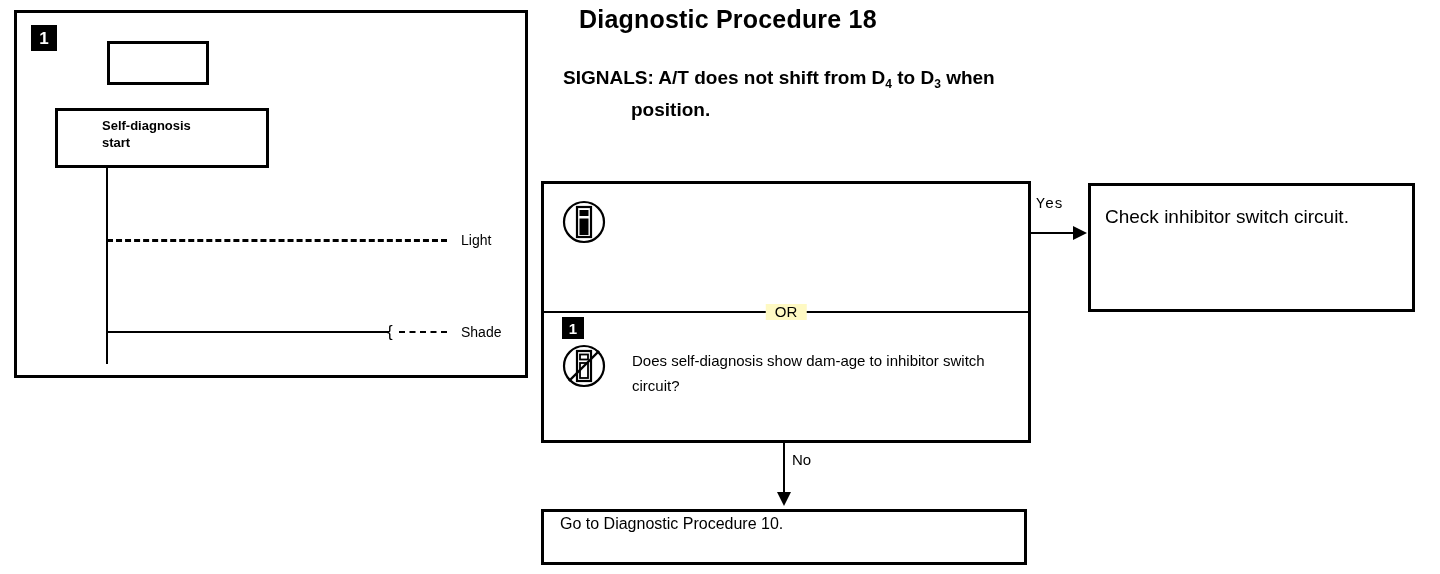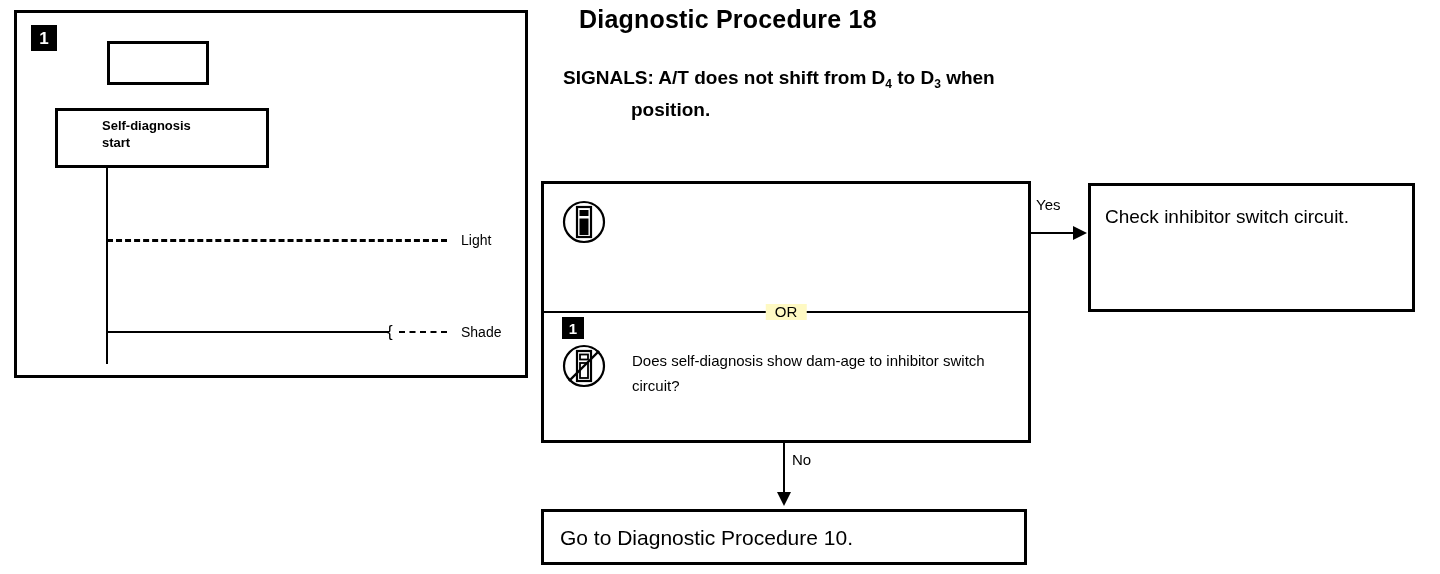--- a/index.html
+++ b/index.html
@@ -93,31 +93,31 @@
     background:#000; color:#fff; font-weight:bold; font-size:15px;
     display:flex; align-items:center; justify-content:center; line-height:1;
   }
   #q2-icon{ top:32px; }
   #q2-text{ left:88px; top:36px; width:380px; }
 
   #check-box{ left:1088px; top:183px; width:327px; height:129px; }
   #check-text{ position:absolute; left:14px; top:18px; font-size:19px; line-height:26px; width:300px; }
 
   #goto-box{ left:541px; top:509px; width:486px; height:56px; }
-  #goto-text{ position:absolute; left:16px; top:14px; font-size:21px;text-align:right; }
+  #goto-text{ position:absolute; left:16px; top:3px; font-size:16px;text-align:right; }
 
   
   #yes-h{ left:1031px; top:232px; width:50px; height:2px; background:#000; }
   #yes-arrow{
     left:1073px; top:226px; width:0; height:0;
     border-left:14px solid #000;
     border-top:7px solid transparent;
     border-bottom:7px solid transparent;
   }
-  #yes-label{ left:1036px; top:196px; font-size:15px; }
+  #yes-label{ left:1036px; top:196px; font-size:15px;font-family:Liberation Mono, monospace; }
 
   #no-v{ left:783px; top:443px; width:2px; height:53px; background:#000; }
   #no-arrow{
     left:777px; top:492px; width:0; height:0;
     border-top:14px solid #000;
     border-left:7px solid transparent;
     border-right:7px solid transparent;
   }
   #no-label{ left:792px; top:451px; font-size:15px; }
 

